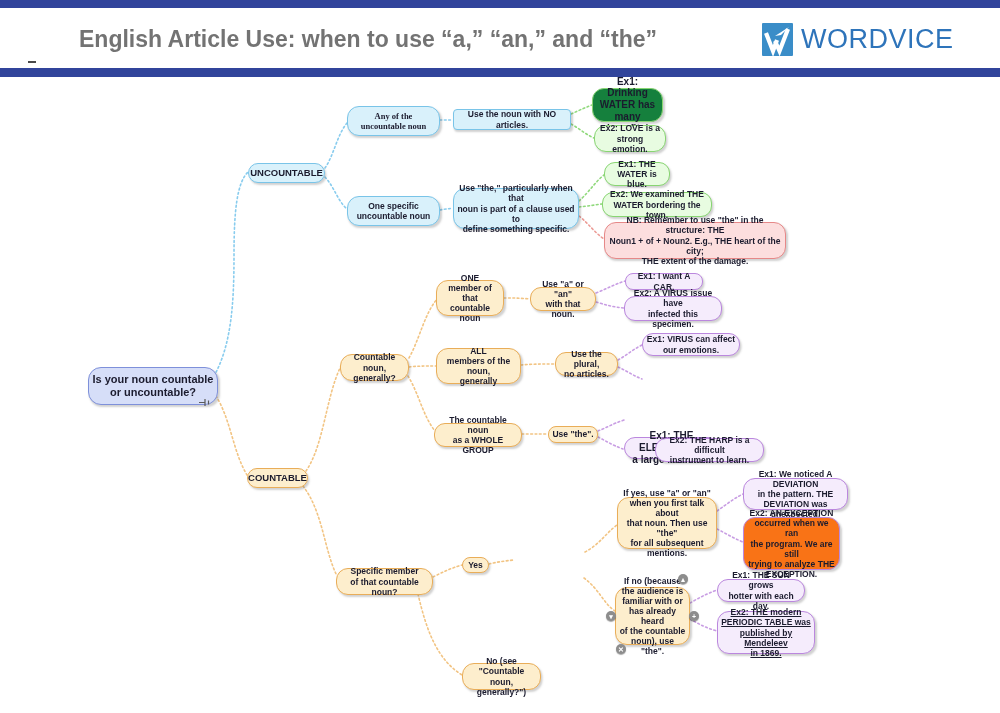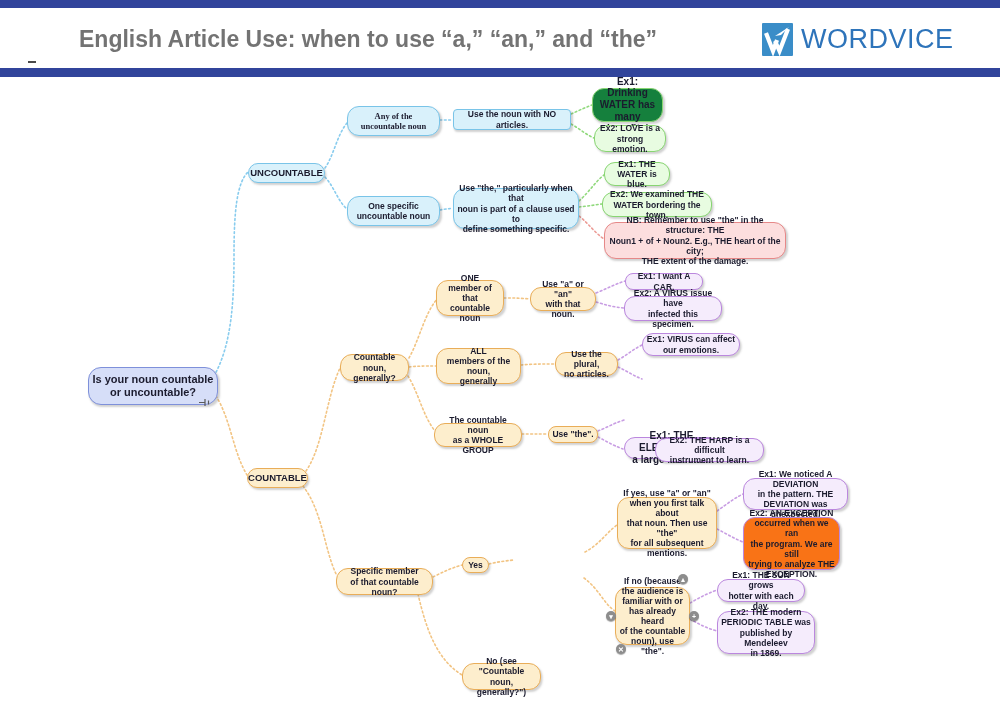--- a/index.html
+++ b/index.html
@@ -142,21 +142,21 @@
 trying to analyze THE
 EXCEPTION.</div>
       <div class="node" style="left: 615px; top: 587px; width: 75px; height: 58px; font-size: 8.5px; border-radius: 12px; background: rgb(253, 238, 205); border-color: rgb(233, 173, 88); color: rgb(27, 27, 46);">If no (because
 the audience is
 familiar with or
 has already heard
 of the countable
 noun), use "the".</div>
       <div class="node" style="left: 717px; top: 579px; width: 88px; height: 23px; font-size: 8.5px; border-radius: 11px; background: rgb(245, 236, 252); border-color: rgb(187, 135, 222); color: rgb(27, 27, 46);">Ex1: THE SUN grows
 hotter with each day.</div>
-      <div class="node" style="left: 717px; top: 611px; width: 98px; height: 43px; font-size: 8.5px; border-radius: 12px; background: rgb(245, 236, 252); border-color: rgb(187, 135, 222); color: rgb(27, 27, 46);">Ex2: THE modern
+      <div class="node" style="left: 717px; top: 611px; width: 98px; height: 43px; font-size: 8.5px; border-radius: 12px; background: rgb(245, 236, 252); border-color: rgb(187, 135, 222); color: rgb(27, 27, 46); text-decoration: underline;">Ex2: THE modern
 PERIODIC TABLE was
 published by Mendeleev
 in 1869.</div>
     </div>
 
   <svg class="handle" style="left:199px;top:398px" width="11" height="9" viewBox="0 0 11 9">
     <path d="M0 4.5 H6 M6 1 V8 M9.5 2.5 V6.5" stroke="#5a5a5a" stroke-width="1.2" fill="none"></path>
   </svg>
 <div class="ctrl" style="left: 678px; top: 574px;">▴</div>
     <div class="ctrl" style="left: 606px; top: 611px;">▾</div>

